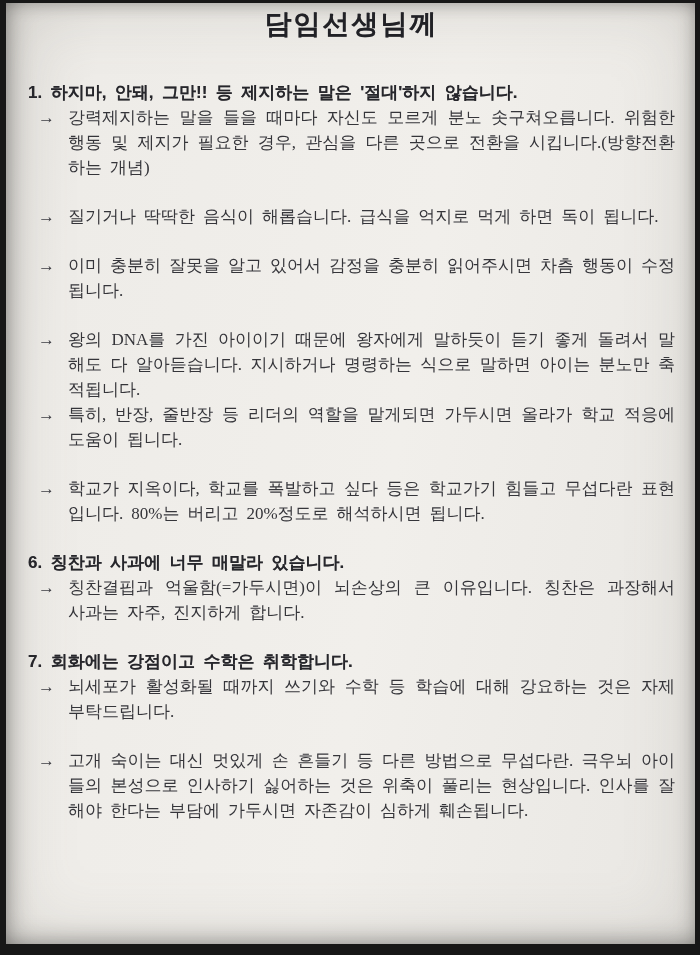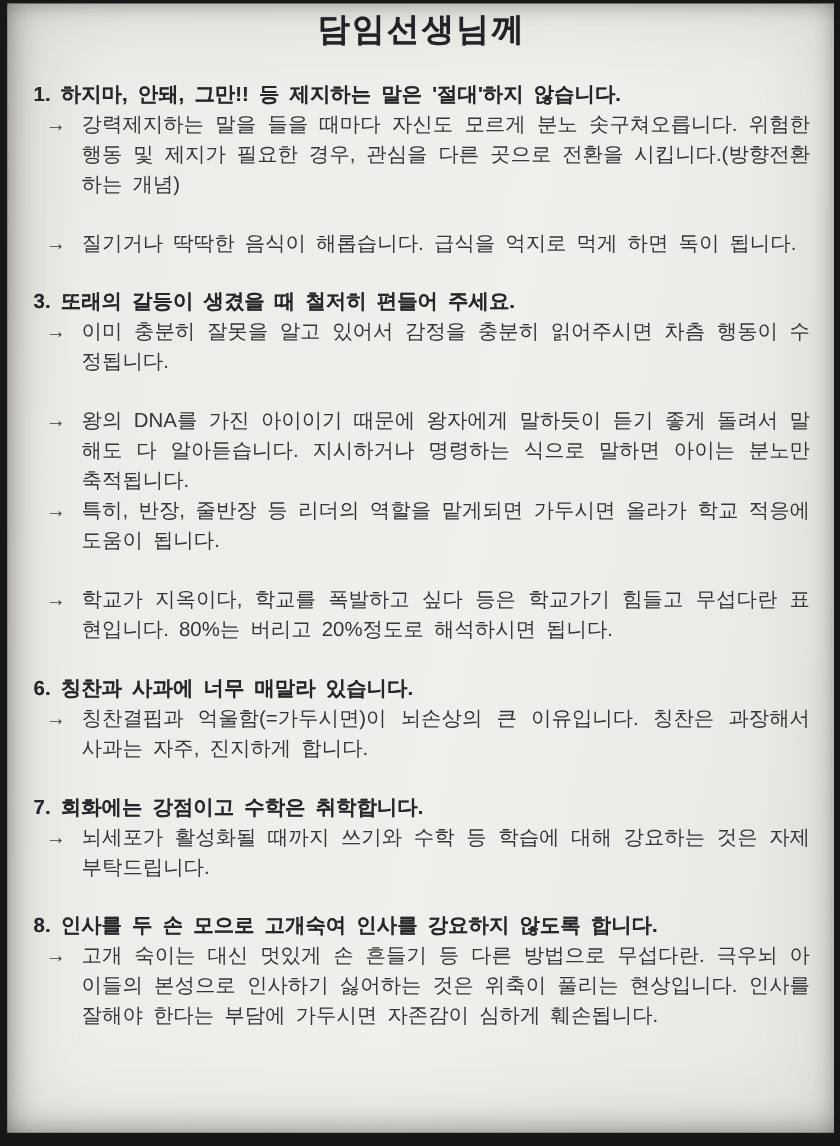--- a/index.html
+++ b/index.html
@@ -31,36 +31,37 @@
   .title {
     text-align: center;
     font-size: 27px;
     line-height: 32px;
     font-weight: 700;
     letter-spacing: 2px;
     color: #212126;
     margin: 3px 0 0 0;
     text-shadow: 0 0 0.6px rgba(30,30,35,0.5);
   }
-  .sections { margin-top: 26px; }
+  .sections { margin-top: 40px; }
   .section { margin-bottom: 24px; }
   .heading {
     font-weight: 700;
     color: #26262b;
     text-shadow: 0 0 0.5px rgba(30,30,35,0.45);
   }
   .point { display: flex; }
   .arrow {
     flex: 0 0 30px;
     margin-left: 10px;
     color: #3a3a40;
   }
   .point-text {
     flex: 1;
     text-align: justify;
+    font-family: Liberation Serif, serif;
   }
 </style>
 </head>
 <body>
 
 <div class="frame">
   <div class="paper">
     <h1 class="title">담임선생님께</h1>
     <div class="sections">
         <section class="section">
@@ -70,21 +71,20 @@
             <span class="point-text">강력제지하는 말을 들을 때마다 자신도 모르게 분노 솟구쳐오릅니다. 위험한 행동 및 제지가 필요한 경우, 관심을 다른 곳으로 전환을 시킵니다.(방향전환하는 개념)</span>
           </div>
         </section>
         <section class="section">
           <div class="point">
             <span class="arrow">→</span>
             <span class="point-text">질기거나 딱딱한 음식이 해롭습니다. 급식을 억지로 먹게 하면 독이 됩니다.</span>
           </div>
         </section>
         <section class="section">
-          <div class="heading">3. 또래의 갈등이 생겼을 때 철저히 편들어 주세요.</div>
           <div class="point">
             <span class="arrow">→</span>
             <span class="point-text">이미 충분히 잘못을 알고 있어서 감정을 충분히 읽어주시면 차츰 행동이 수정됩니다.</span>
           </div>
         </section>
         <section class="section">
           <div class="point">
             <span class="arrow">→</span>
             <span class="point-text">왕의 DNA를 가진 아이이기 때문에 왕자에게 말하듯이 듣기 좋게 돌려서 말해도 다 알아듣습니다. 지시하거나 명령하는 식으로 말하면 아이는 분노만 축적됩니다.</span>
           </div>
@@ -107,21 +107,20 @@
           </div>
         </section>
         <section class="section">
           <div class="heading">7. 회화에는 강점이고 수학은 취학합니다.</div>
           <div class="point">
             <span class="arrow">→</span>
             <span class="point-text">뇌세포가 활성화될 때까지 쓰기와 수학 등 학습에 대해 강요하는 것은 자제 부탁드립니다.</span>
           </div>
         </section>
         <section class="section">
-          <div class="heading">8. 인사를 두 손 모으로 고개숙여 인사를 강요하지 않도록 합니다.</div>
           <div class="point">
             <span class="arrow">→</span>
             <span class="point-text">고개 숙이는 대신 멋있게 손 흔들기 등 다른 방법으로 무섭다란. 극우뇌 아이들의 본성으로 인사하기 싫어하는 것은 위축이 풀리는 현상입니다. 인사를 잘해야 한다는 부담에 가두시면 자존감이 심하게 훼손됩니다.</span>
           </div>
         </section>
       </div>
   </div>
 </div>
 
 </body></html>

